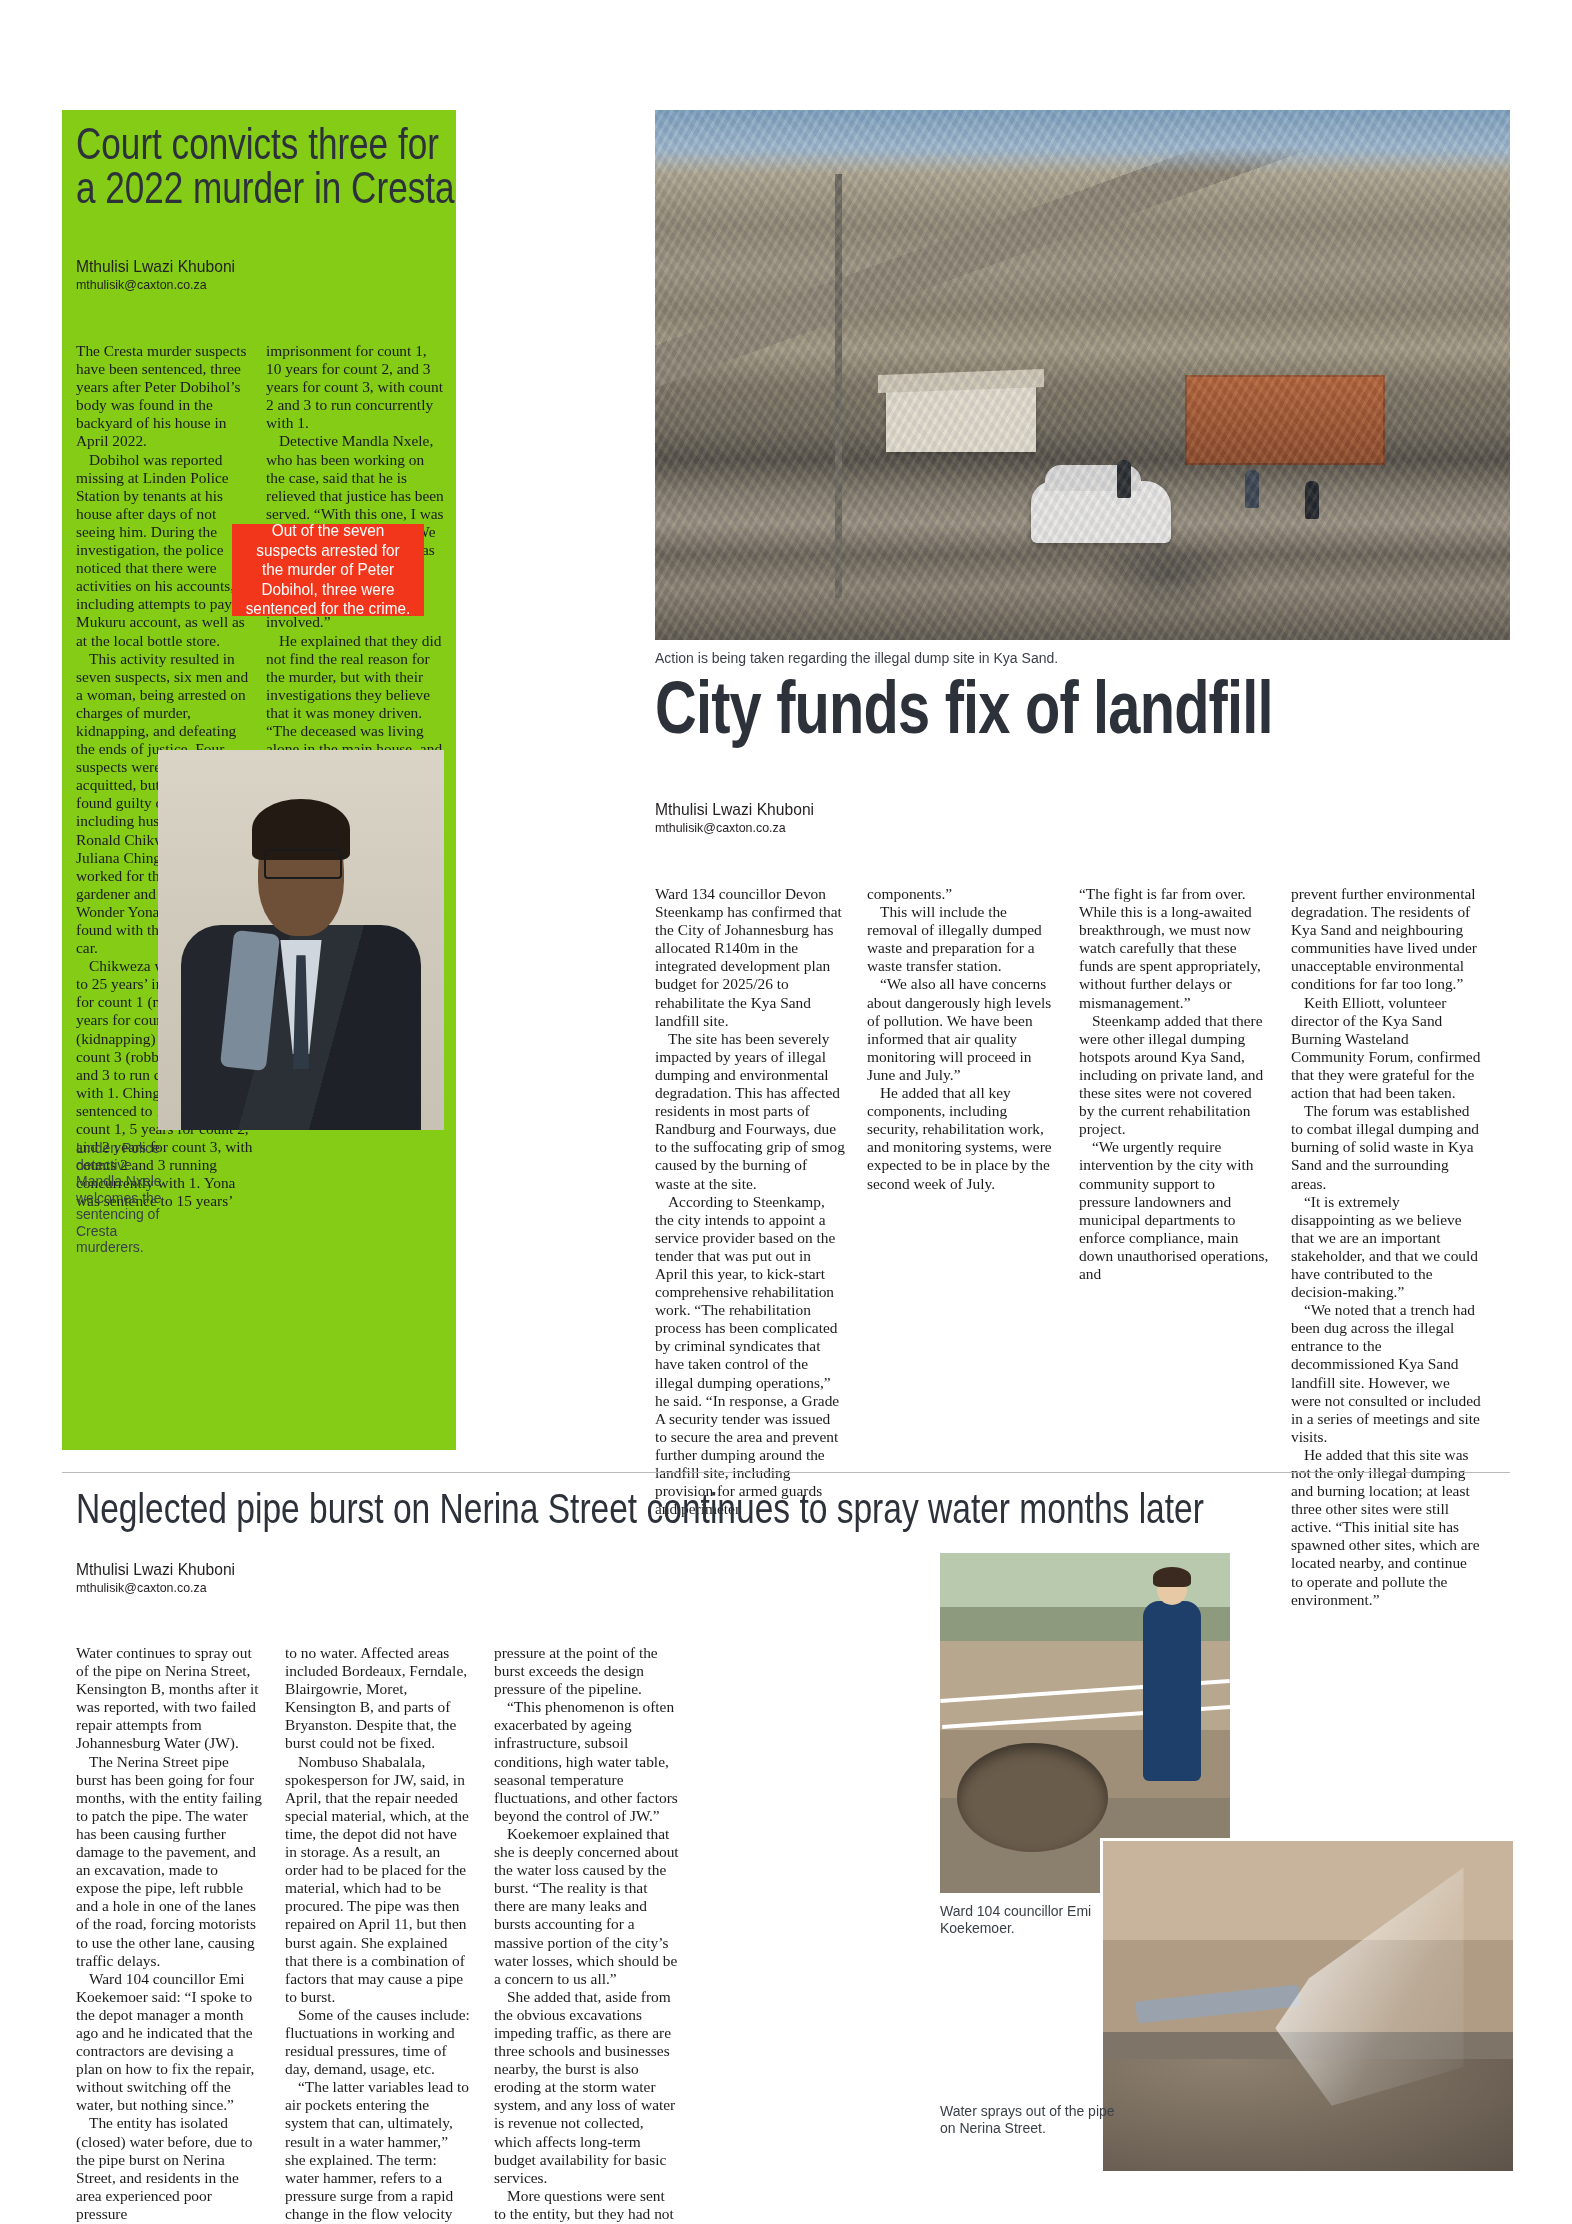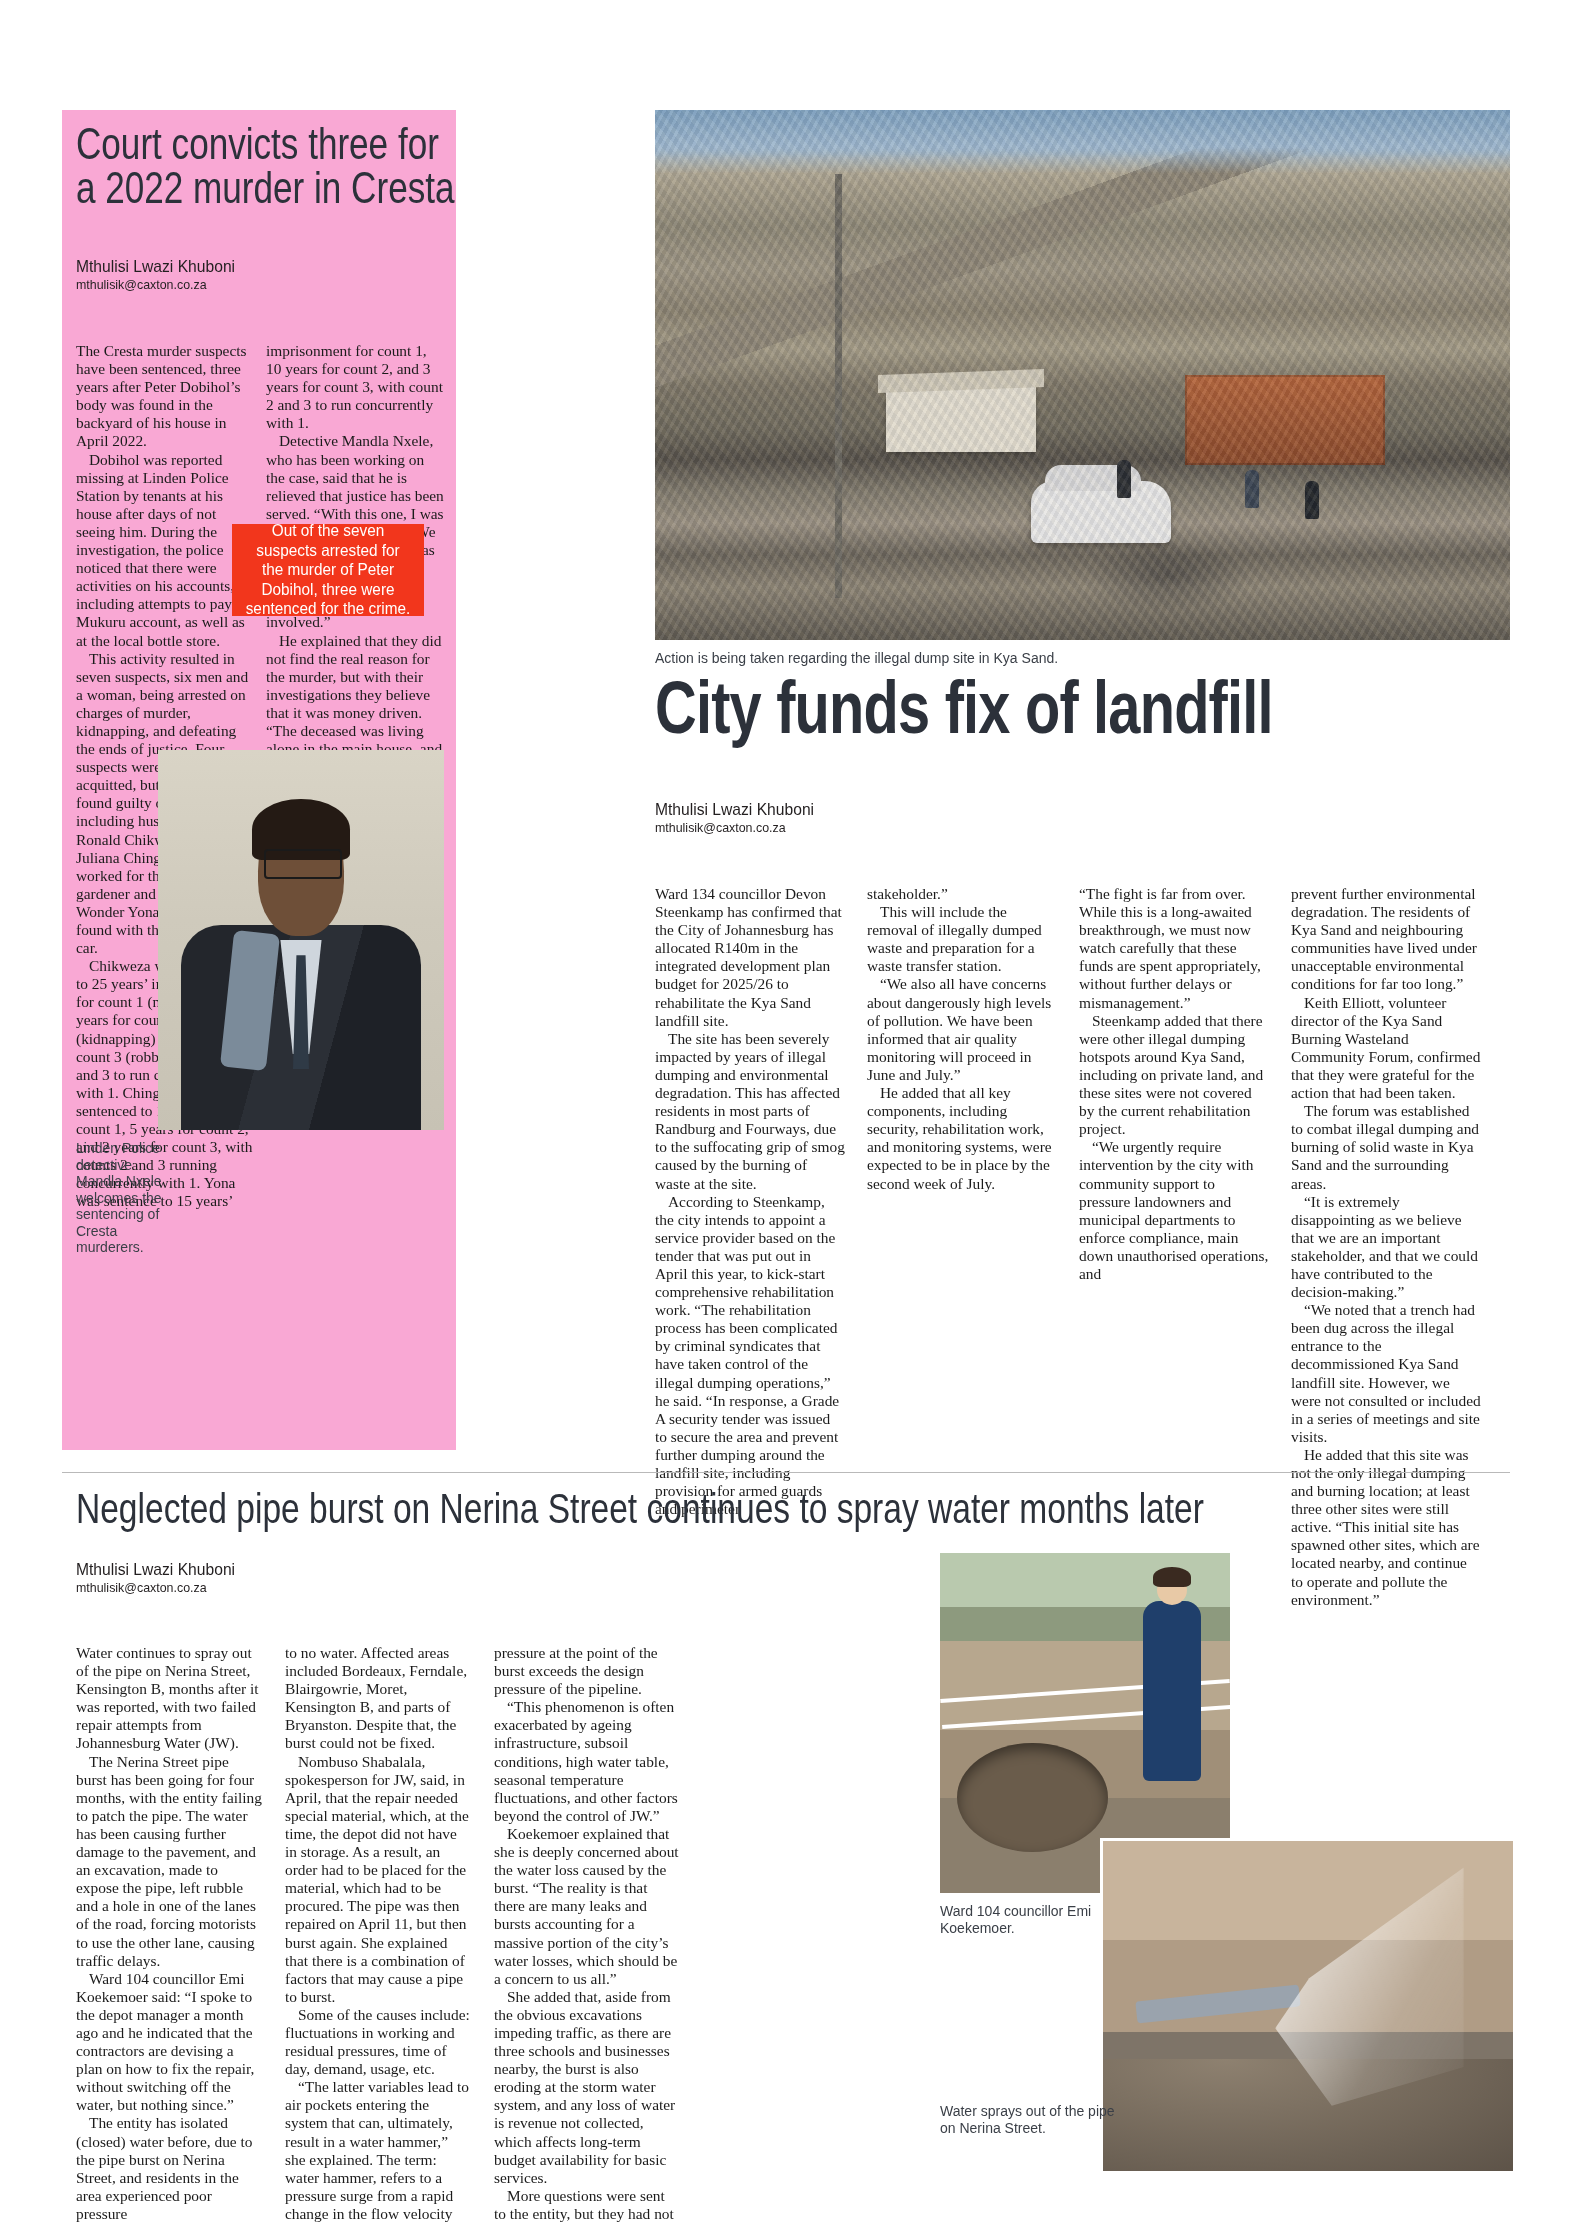--- a/index.html
+++ b/index.html
@@ -22,21 +22,21 @@
   .byline-name{font-family:"Liberation Sans",sans-serif;font-size:17px;color:#231f20;transform:scaleX(.92);transform-origin:left center;}
   .byline-mail{font-family:"Liberation Sans",sans-serif;font-size:13.5px;color:#231f20;transform:scaleX(.92);transform-origin:left center;}
 
   .body-col{font-family:"Liberation Serif",serif;font-size:15.4px;line-height:18.1px;color:#1b1b1b;text-align:left;}
   .body-col p{margin:0;text-indent:13px;}
   .body-col p.first{text-indent:0;margin-top:32px;}
 
   .caption{font-family:"Liberation Sans",sans-serif;font-size:14px;line-height:16.5px;color:#3a3f47;}
 
   
-  .a1{position:absolute;left:62px;top:110px;width:394px;height:1340px;background:#f9a8d4;}
+  .a1{position:absolute;left:62px;top:110px;width:394px;height:1340px;background:#84cc16;}
   .a1-hl{position:absolute;left:14px;top:12px;width:490px;font-size:45px;}
   .a1-by{position:absolute;left:14px;top:147px;}
   .a1-cols{position:absolute;left:14px;top:200px;width:368px;height:1000px;}
 
   .col{position:absolute;top:0;width:178px;}
   .c1{left:0;}
   .c2{left:190px;}
 
   
   .pullquote{position:absolute;left:170px;top:414px;width:192px;height:92px;background:#f2361c;
@@ -209,21 +209,21 @@
     <div class="byline-mail">mthulisik@caxton.co.za</div>
   </div>
 
   <div class="a2-cols">
     <div class="a2c a2c1 body-col">
       <p class="first">Ward 134 councillor Devon Steenkamp has confirmed that the City of Johannesburg has allocated R140m in the integrated development plan budget for 2025/26 to rehabilitate the Kya Sand landfill site.</p>
       <p>The site has been severely impacted by years of illegal dumping and environmental degradation. This has affected residents in most parts of Randburg and Fourways, due to the suffocating grip of smog caused by the burning of waste at the site.</p>
       <p>According to Steenkamp, the city intends to appoint a service provider based on the tender that was put out in April this year, to kick-start comprehensive rehabilitation work. “The rehabilitation process has been complicated by criminal syndicates that have taken control of the illegal dumping operations,” he said. “In response, a Grade A security tender was issued to secure the area and prevent further dumping around the landfill site, including provision for armed guards and perimeter</p>
     </div>
     <div class="a2c a2c2 body-col">
-      <p class="first">stakeholder.”</p>
+      <p class="first">components.”</p>
       <p>This will include the removal of illegally dumped waste and preparation for a waste transfer station.</p>
       <p>“We also all have concerns about dangerously high levels of pollution. We have been informed that air quality monitoring will proceed in June and July.”</p>
       <p>He added that all key components, including security, rehabilitation work, and monitoring systems, were expected to be in place by the second week of July.</p>
     </div>
     <div class="a2c a2c3 body-col">
       <p class="first">“The fight is far from over. While this is a long-awaited breakthrough, we must now watch carefully that these funds are spent appropriately, without further delays or mismanagement.”</p>
       <p>Steenkamp added that there were other illegal dumping hotspots around Kya Sand, including on private land, and these sites were not covered by the current rehabilitation project.</p>
       <p>“We urgently require intervention by the city with community support to pressure landowners and municipal departments to enforce compliance, main down unauthorised operations, and</p>
     </div>
     <div class="a2c a2c4 body-col">

